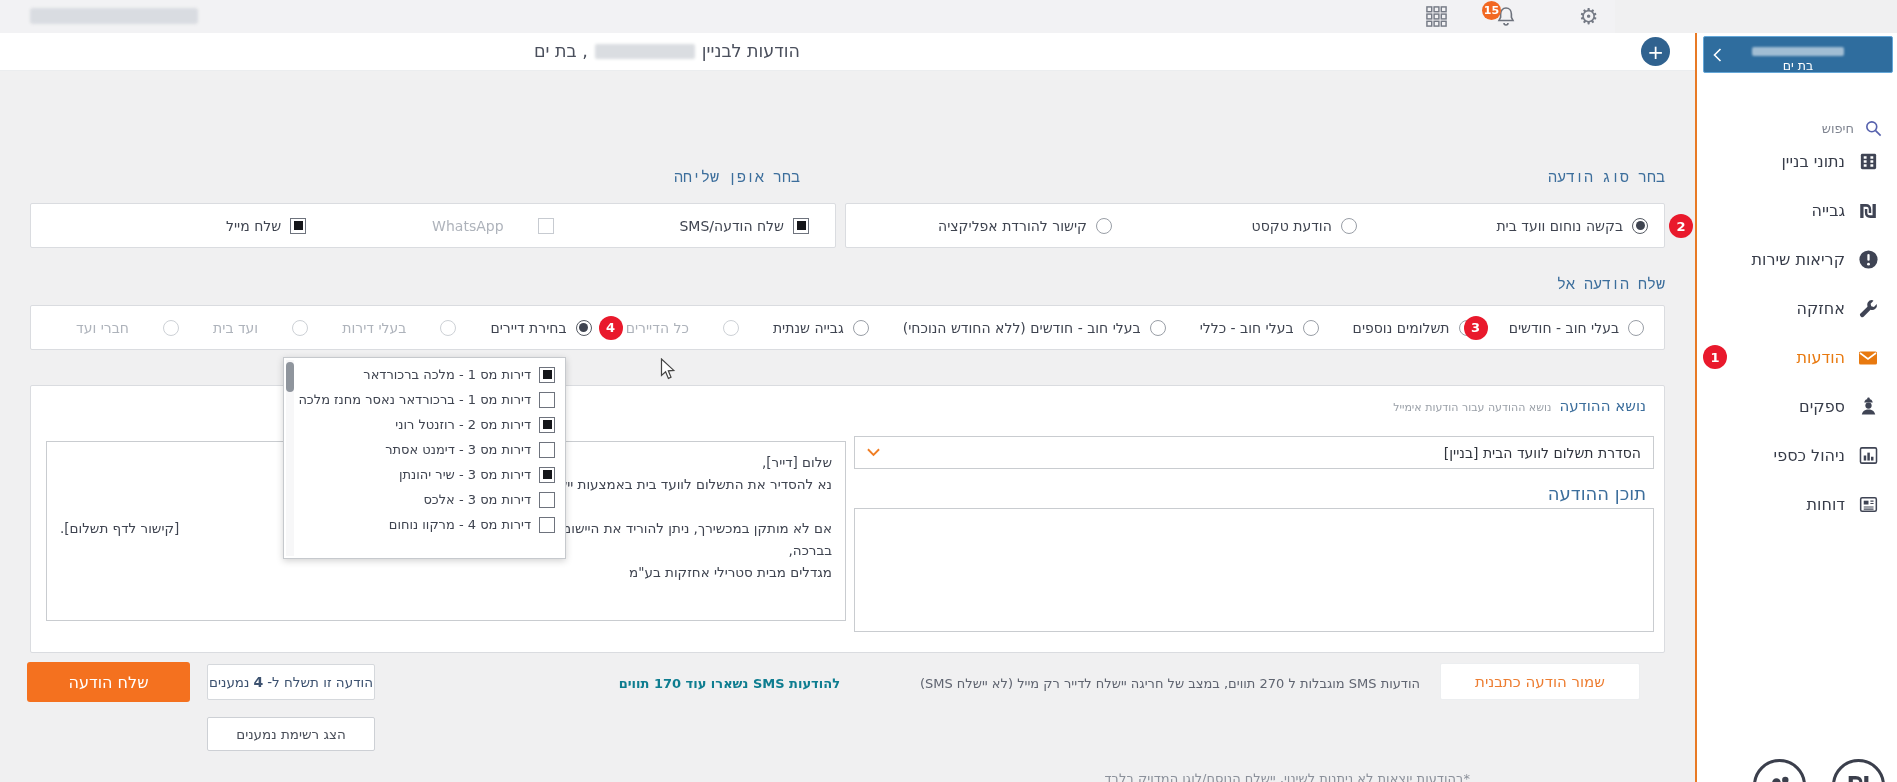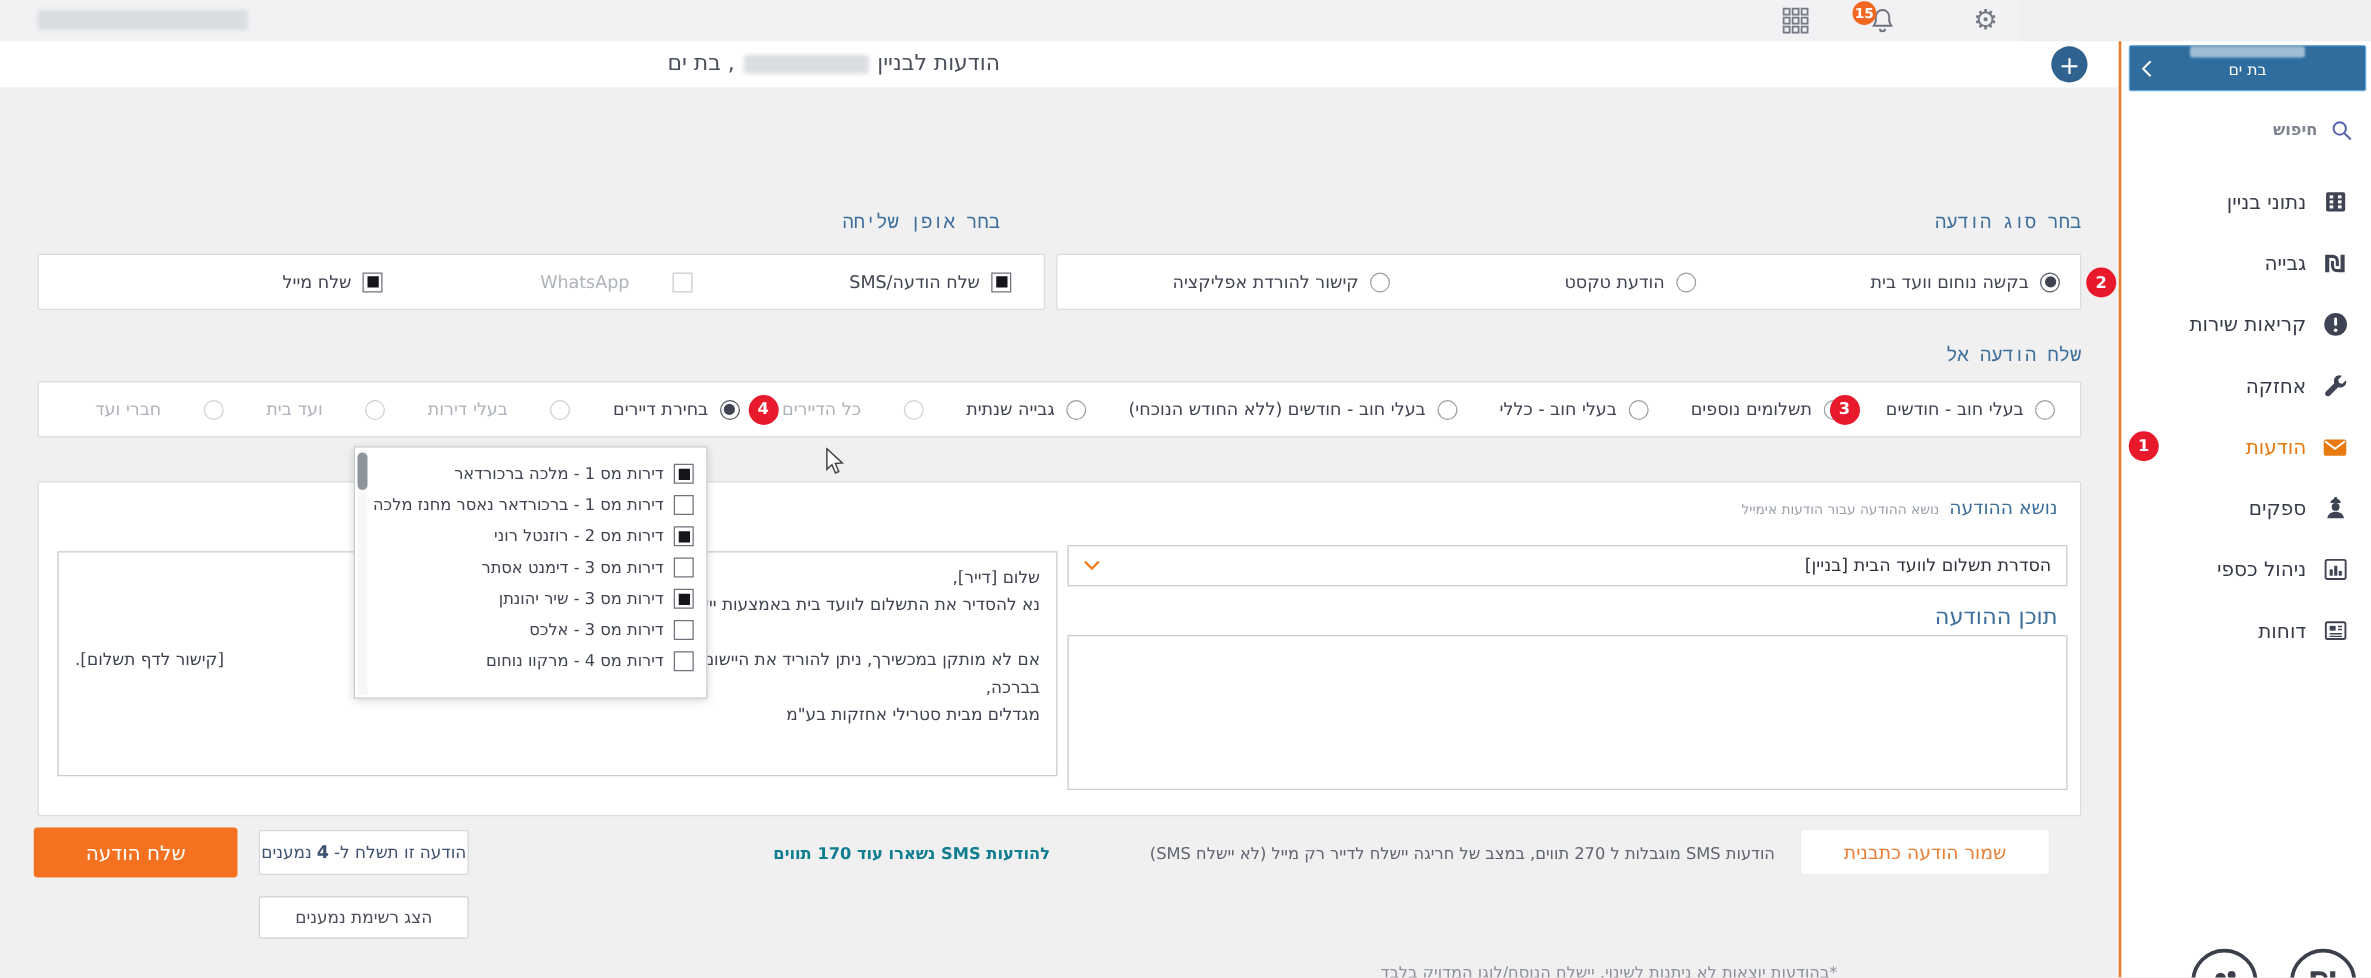--- a/index.html
+++ b/index.html
@@ -16,25 +16,25 @@
   .bell-badge { position:absolute; top:1px; right:114px; width:19px; height:19px; border-radius:50%; background:#f26822; color:#fff; font-size:11px; font-weight:bold; display:flex; align-items:center; justify-content:center; z-index:2; }
 
   
   .header { position:absolute; left:0; top:33px; width:1695px; height:38px; background:#fff; border-bottom:1px solid #ebedef; }
   .title { position:absolute; left:455px; top:41px; width:345px; display:flex; justify-content:flex-start; align-items:center; gap:7px; font-size:17.5px; color:#4a4f5c; }
   .title-blur { width:100px; height:15px; background:#dadde1; border-radius:2px; filter:blur(1.5px); }
   .plus-btn { position:absolute; left:1641px; top:37px; width:29px; height:29px; border-radius:50%; background:#30628f; color:#fff; font-size:20px; display:flex; align-items:center; justify-content:center; cursor:pointer; }
 
   
   .sidebar { position:absolute; right:0; top:33px; width:202px; height:749px; background:#fff; border-left:2px solid #e87a25; }
-  .bselect { position:absolute; right:4px; left:6px; top:3px; height:37px; background:#2f6d9e; border:1px solid #64a7d8; border-radius:2px; color:#fff; display:flex; flex-direction:column; align-items:center; justify-content:flex-start; gap:3px; cursor:pointer; }
+  .bselect { position:absolute; right:4px; left:6px; top:3px; height:37px; background:#2f6d9e; border:1px solid #64a7d8; border-radius:2px; color:#fff; display:flex; flex-direction:column; align-items:center; justify-content:flex-end; gap:3px; cursor:pointer; }
   .bselect .blur { width:92px; height:9px; background:rgba(255,255,255,.55); border-radius:2px; filter:blur(1px); }
   .bselect .city { font-size:12.5px; line-height:13px; }
   .bselect .chev { position:absolute; left:9px; top:11px; width:9px; height:14px; }
-  .search { position:absolute; top:56px; right:0; left:0; height:30px; display:flex; align-items:center; padding:0 14px; gap:10px; color:#7f8490; font-size:13px; cursor:text;font-weight:bold; }
+  .search { position:absolute; top:80px; right:0; left:0; height:30px; display:flex; align-items:center; padding:0 14px; gap:10px; color:#7f8490; font-size:13px; cursor:text; }
   .nav { position:absolute; top:104px; right:0; left:0; }
   .nav-item { position:relative; display:flex; align-items:center; gap:12px; height:49px; padding:0 18px; font-size:16px; color:#373c49; cursor:pointer; }
   .nav-item.active { color:#e8790f; }
   .nav-icon { width:22px; height:22px; color:#3f4454; display:flex; align-items:center; justify-content:center; flex:none; }
   .nav-item.active .nav-icon { color:#e8790f; }
   .nav-badge { position:absolute; left:6px; top:12px; width:24px; height:24px; border-radius:50%; background:#e9192c; color:#fff; font-size:13px; font-weight:bold; display:flex; align-items:center; justify-content:center; }
   .circ { position:absolute; top:726px; width:53px; height:53px; border:3px solid #3b3f4c; border-radius:50%; background:#fff; color:#3b3f4c; display:flex; align-items:center; justify-content:center; cursor:pointer; }
   .circ-shekel { right:12px; font-size:24px; font-weight:bold; }
   .circ-group { right:91px; }
 
@@ -65,21 +65,21 @@
   .subj-label { color:#3c6e9c; font-size:15px; }
   .subj-hint { color:#9aa0a8; font-size:11px; }
   .subj-select { position:absolute; right:10px; top:50px; width:800px; height:33px; border:1px solid #c9ccd0; display:flex; align-items:center; justify-content:space-between; padding:0 12px; font-size:14px; color:#2f333c; cursor:pointer; background:#fff; }
   .content-label { position:absolute; right:18px; top:97px; color:#3c6e9c; font-size:18px; }
   .content-area { position:absolute; right:10px; top:122px; width:800px; height:124px; border:1px solid #c9ccd0; resize:none; font-family:inherit; font-size:14px; padding:8px; }
   .preview { position:absolute; left:15px; top:55px; width:800px; height:180px; border:1px solid #c9ccd0; padding:9px 13px; font-size:13.5px; line-height:22px; color:#3f4450; overflow:hidden; }
   .preview .line { min-height:22px; display:flex; justify-content:space-between; }
 
   
   .dropdown { position:absolute; left:283px; top:357px; width:283px; height:202px; background:#fff; border:1px solid #c6c9cd; box-shadow:0 2px 7px rgba(0,0,0,.18); z-index:6; overflow:hidden; padding:4px 10px 0 16px; }
-  .dd-item { display:flex; align-items:flex-end; gap:8px; height:25px; font-size:13px; color:#3f4450; cursor:pointer; white-space:nowrap; }
+  .dd-item { display:flex; align-items:center; gap:8px; height:25px; font-size:13px; color:#3f4450; cursor:pointer; white-space:nowrap; }
   .dd-track { position:absolute; left:2px; top:2px; width:8px; height:196px; background:#f7f7f8; }
   .dd-thumb { position:absolute; left:2px; top:4px; width:8px; height:30px; background:#8f959d; border-radius:4px; cursor:grab; }
 
   
   .btn { position:absolute; display:flex; align-items:center; justify-content:center; cursor:pointer; border-radius:2px; }
   .send-btn { left:27px; top:662px; width:163px; height:40px; background:#f4711f; color:#fff; font-size:16px; border-radius:3px; }
   .count-box { left:207px; top:664px; width:168px; height:36px; background:#fff; border:1px solid #d5d8dc; color:#3d5270; font-size:13.5px; gap:4px; }
   .count-box b { font-size:14px; }
   .show-list { left:207px; top:717px; width:168px; height:34px; background:#fff; border:1px solid #cdd0d5; color:#4a4f5a; font-size:13.5px; }
   .save-tpl { left:1440px; top:663px; width:200px; height:37px; background:#fff; border:1px solid #eceef0; color:#ed7d31; font-size:15px; }

